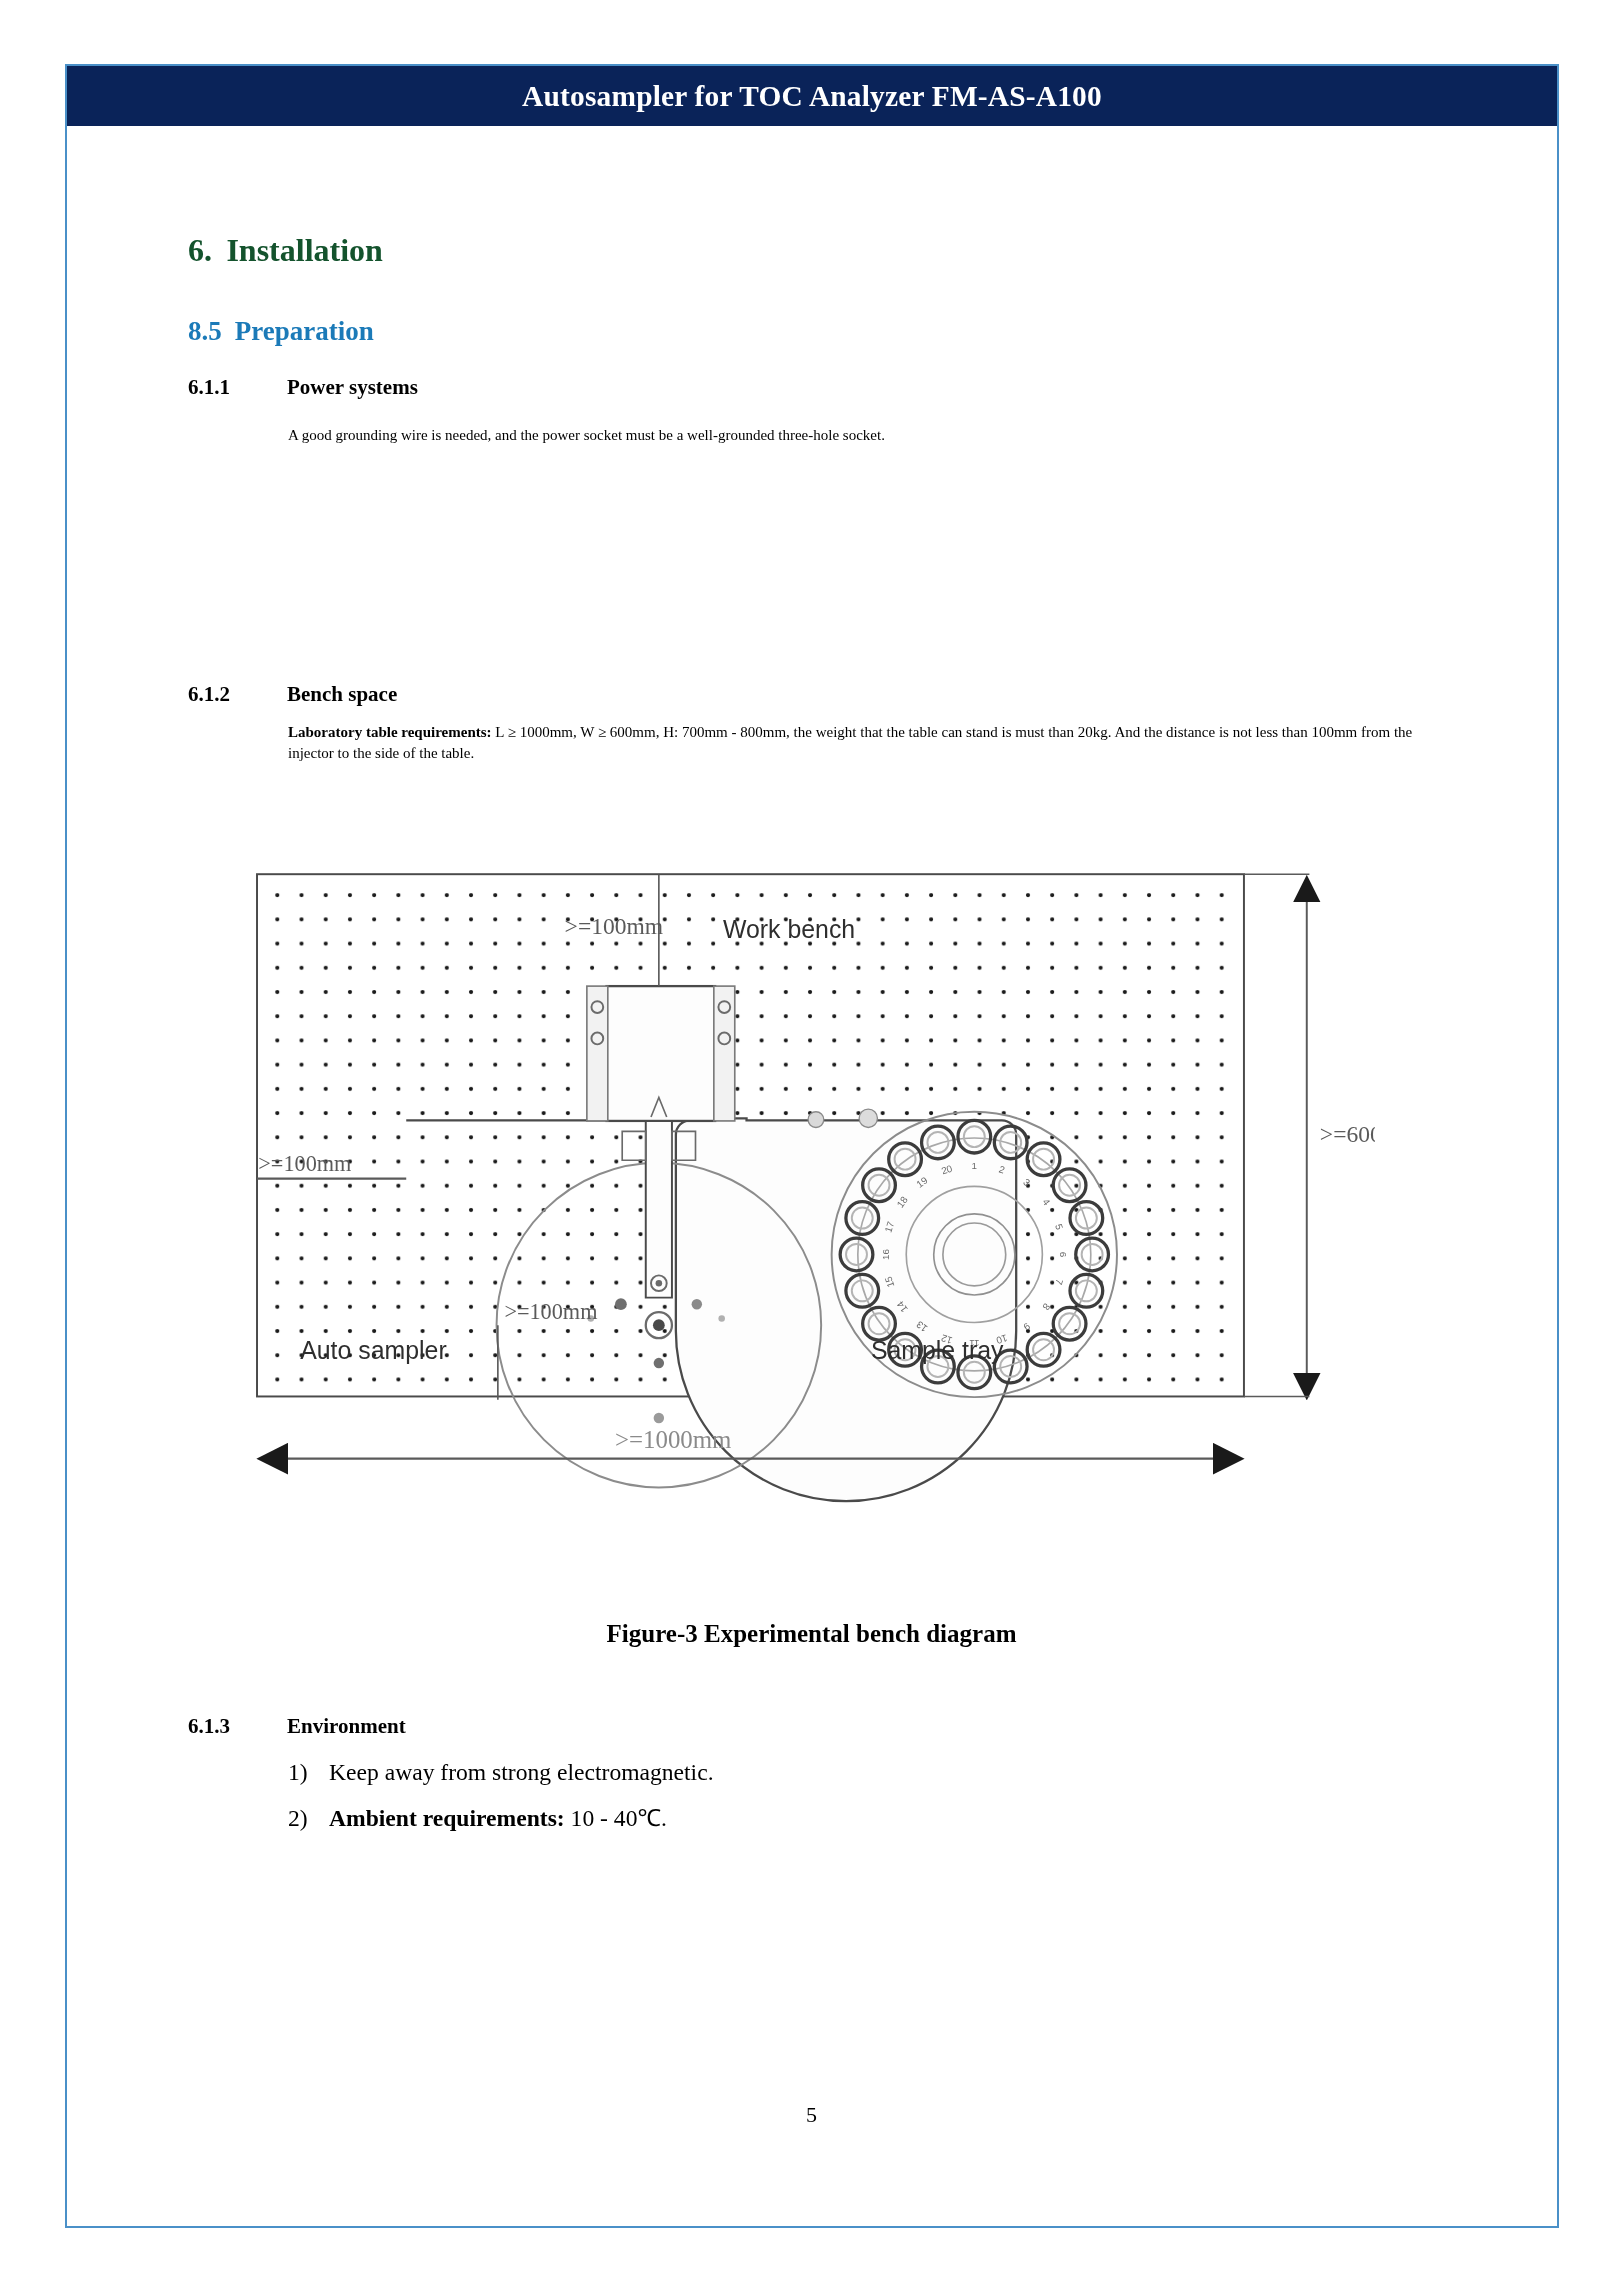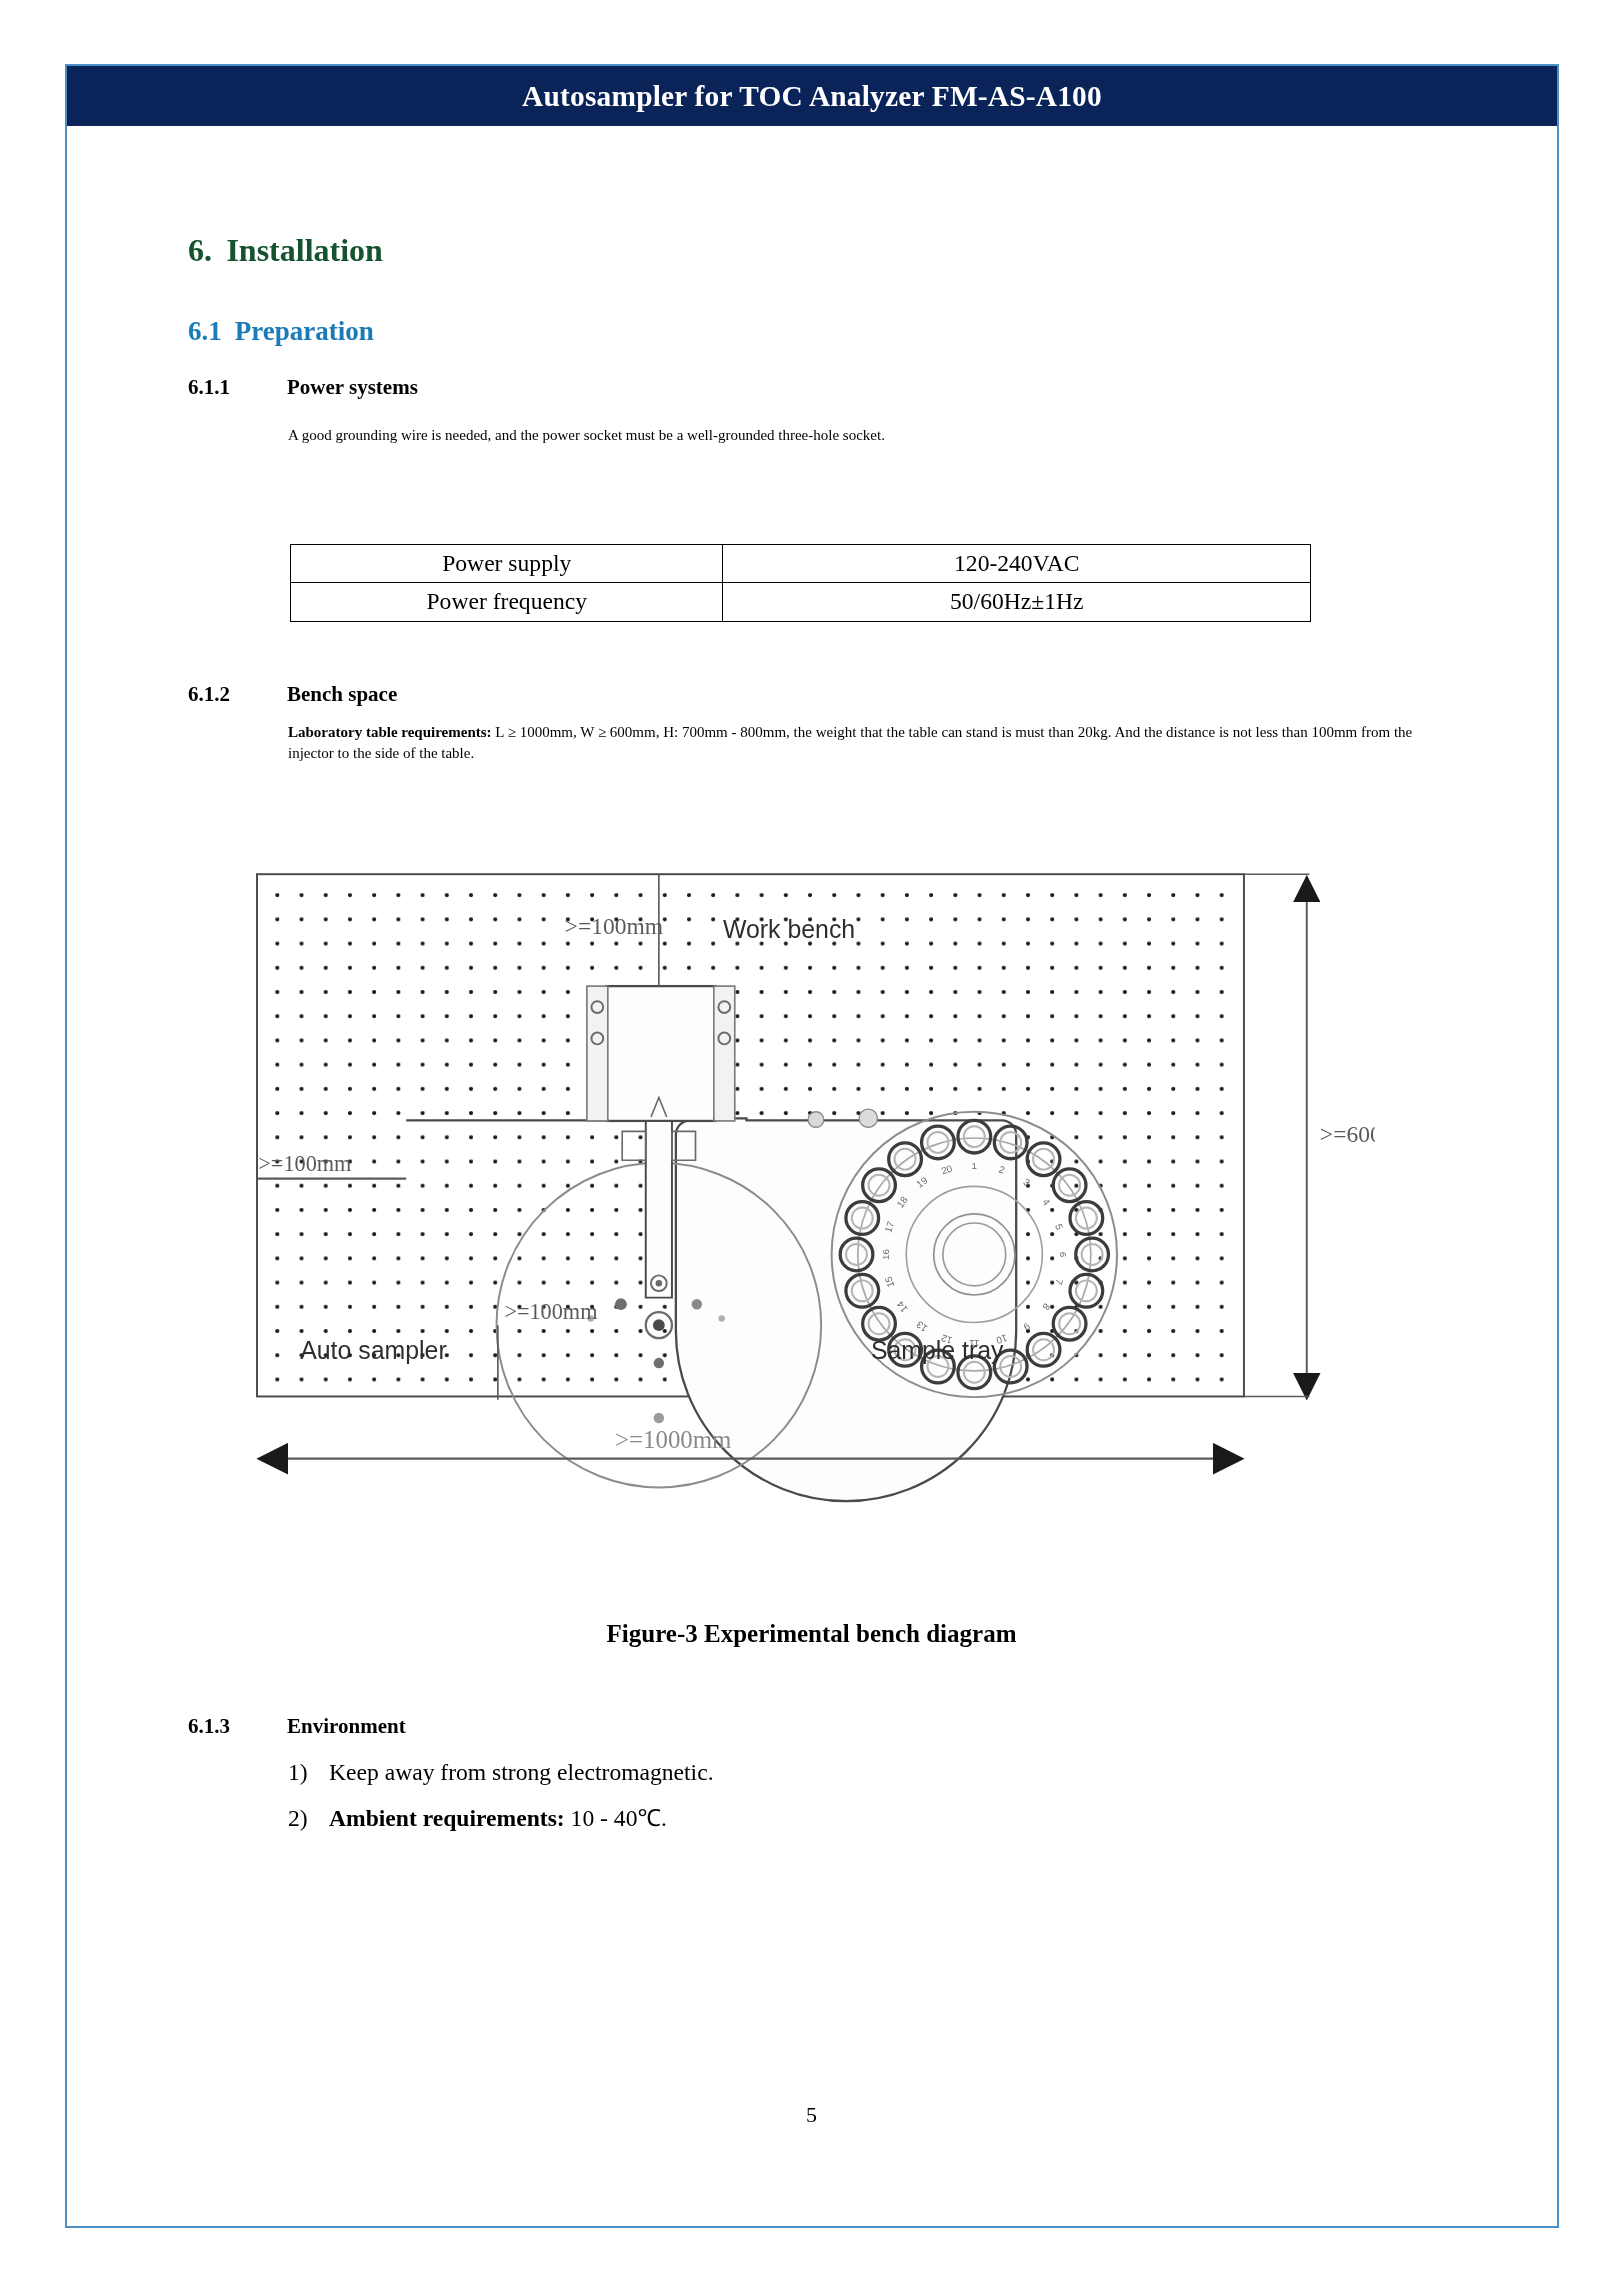--- a/index.html
+++ b/index.html
@@ -176,40 +176,28 @@
   <span class="title">Autosampler for TOC Analyzer FM-AS-A100</span>
 </div>
 
 <div id="content">
 
   <div class="h1">
     <span class="num">6.</span><span>Installation</span>
   </div>
 
   <div class="h2">
-    <span class="num">6.1</span><span>Preparation</span>
+    <span class="num">8.5</span><span>Preparation</span>
   </div>
 
   <div class="h3" style="top:375px;">
     <span class="num">6.1.1</span><span>Power systems</span>
   </div>
   <div class="body-text" style="top:425px; width:1139px;">A good grounding wire is needed, and the power socket must be a well-grounded three-hole socket.</div>
 
-  <table id="power-table">
-    <tbody>
-      <tr>
-        <td class="c1">Power supply</td>
-        <td class="c2">120-240VAC</td>
-      </tr>
-      <tr>
-        <td class="c1">Power frequency</td>
-        <td class="c2">50/60Hz±1Hz</td>
-      </tr>
-    </tbody>
-  </table>
 
   <div class="h3" style="top:682px;">
     <span class="num">6.1.2</span><span>Bench space</span>
   </div>
   <div class="body-text" style="top:722px; width:1142px;"><b>Laboratory table requirements:</b><span> L ≥ 1000mm, W ≥ 600mm, H: 700mm - 800mm, the weight that the table can stand is must than 20kg. And the distance is not less than 100mm from the injector to the side of the table.</span></div>
 
   <div id="figure-wrap">
     <svg id="figure-svg" width="1126" height="733" viewBox="0 0 1720 1120" xmlns="http://www.w3.org/2000/svg">
       <defs>
         <pattern id="dotgrid" x="0" y="0" width="37" height="37" patternUnits="userSpaceOnUse">

